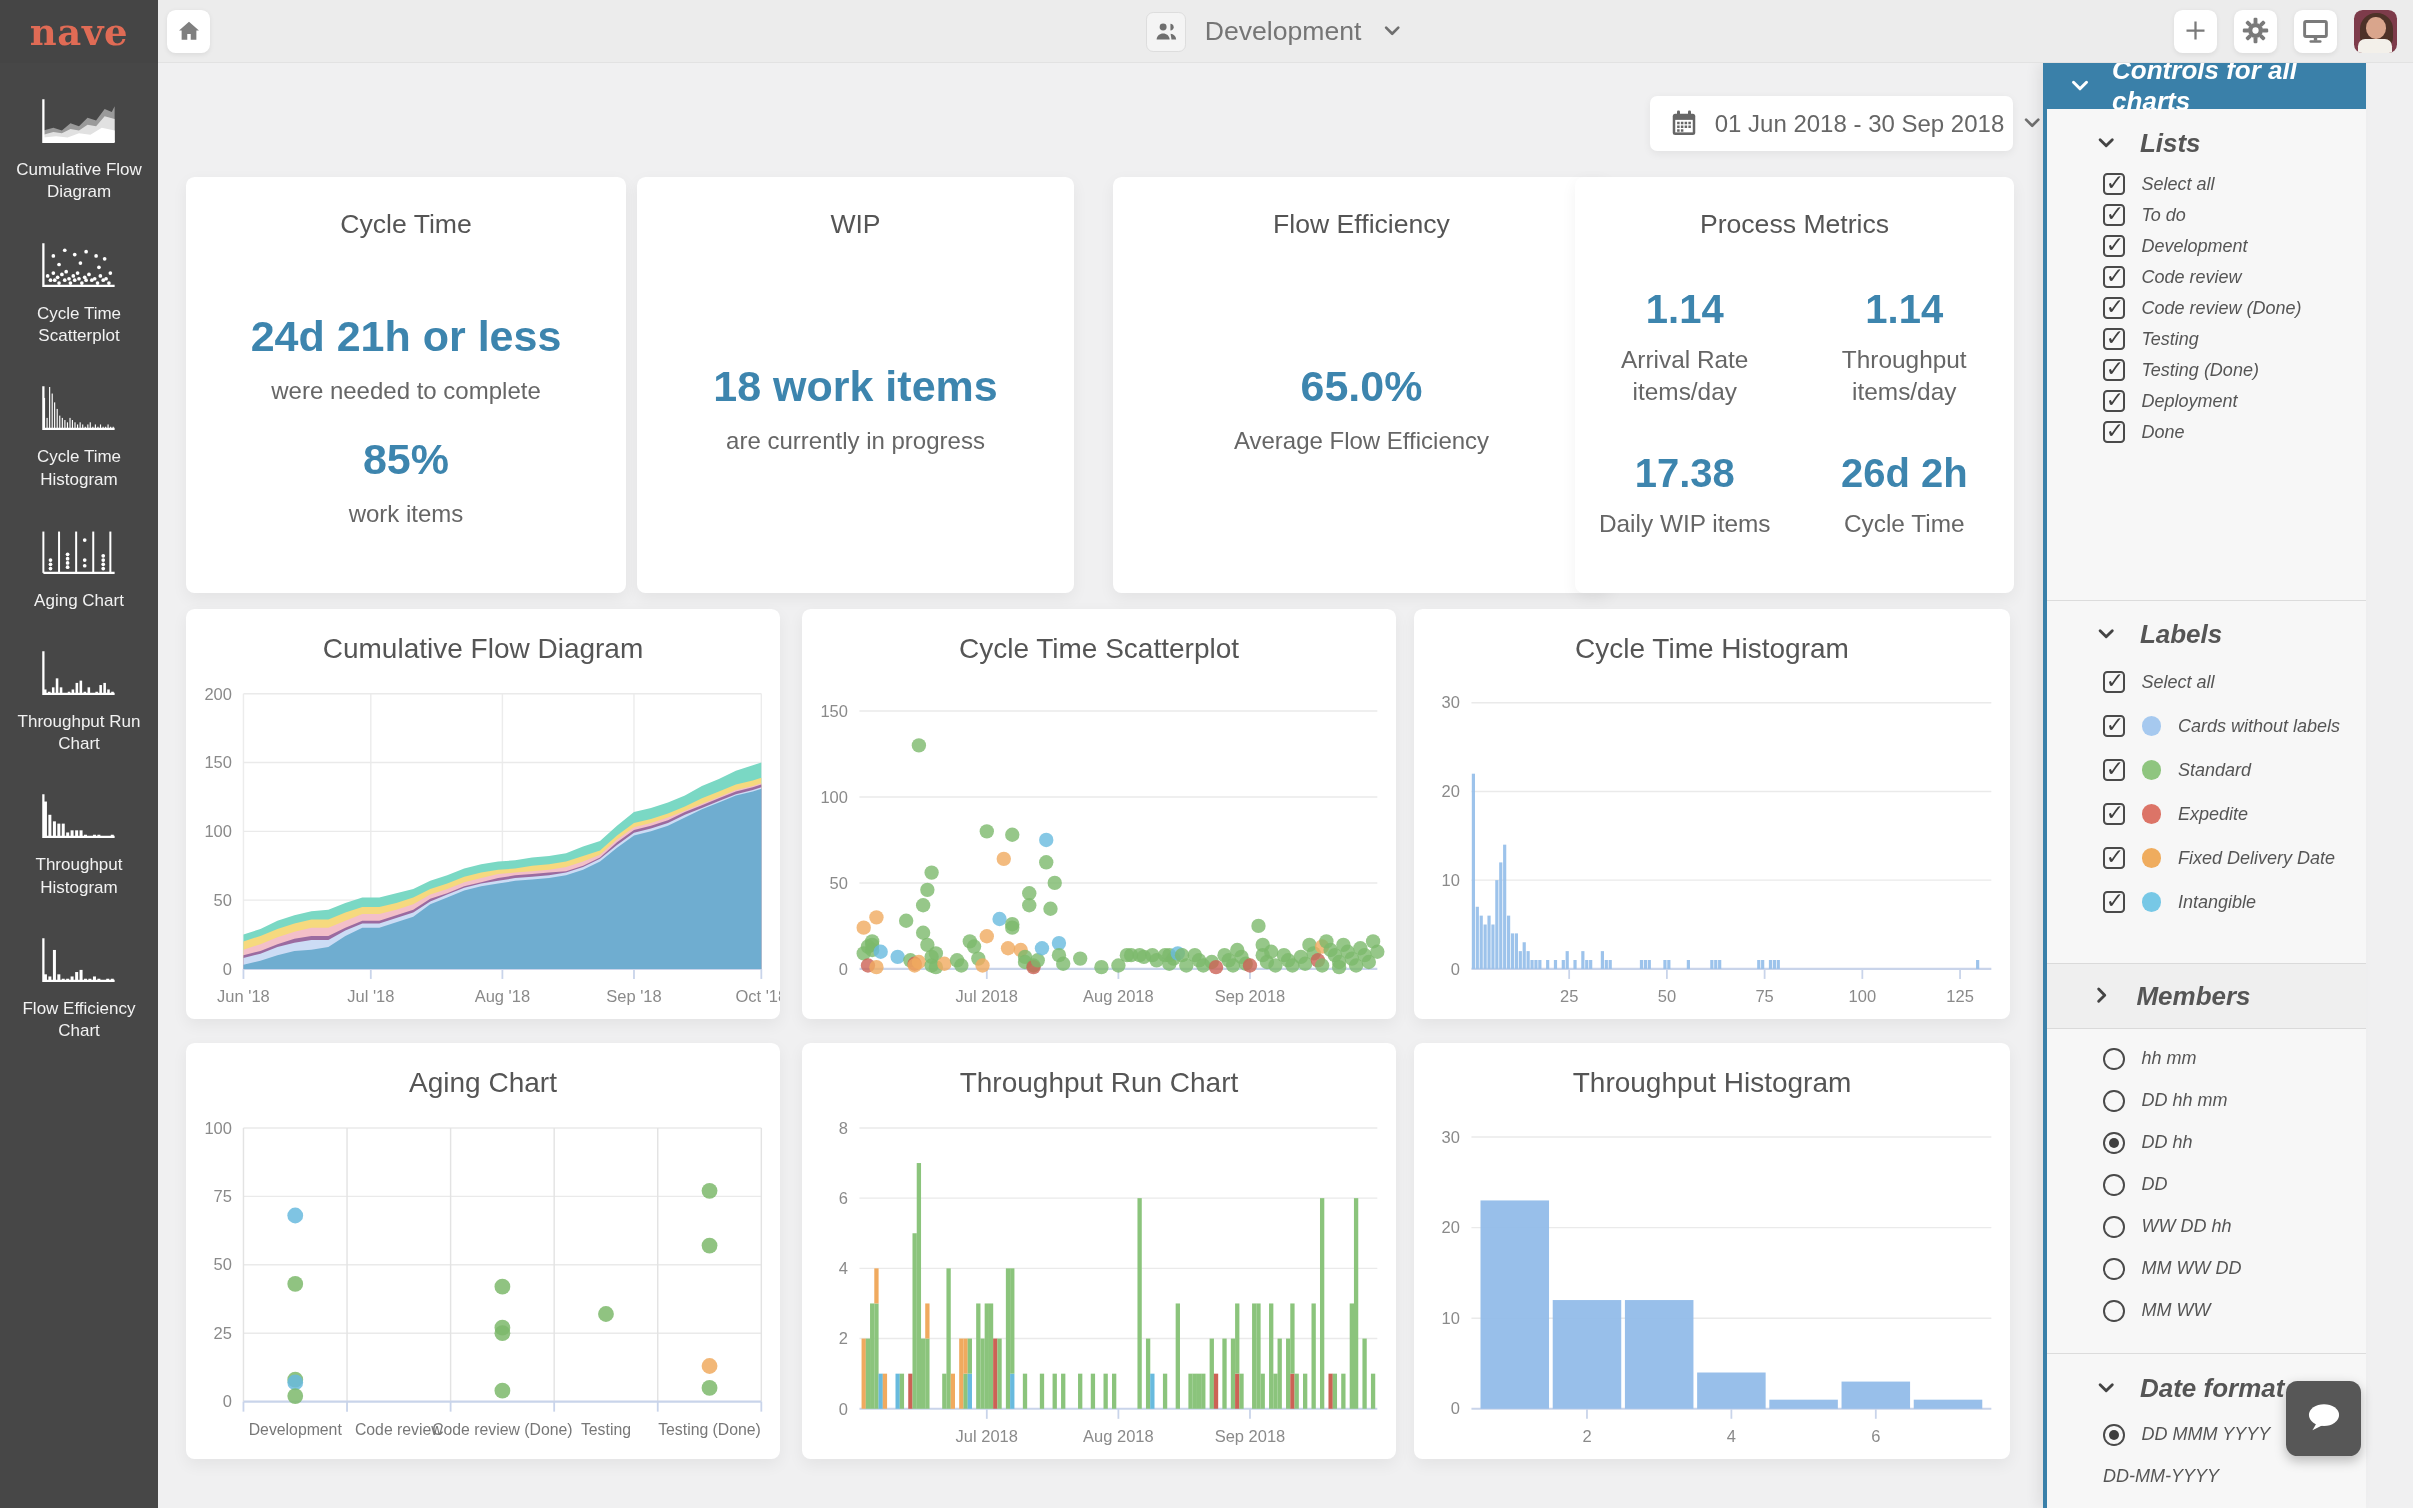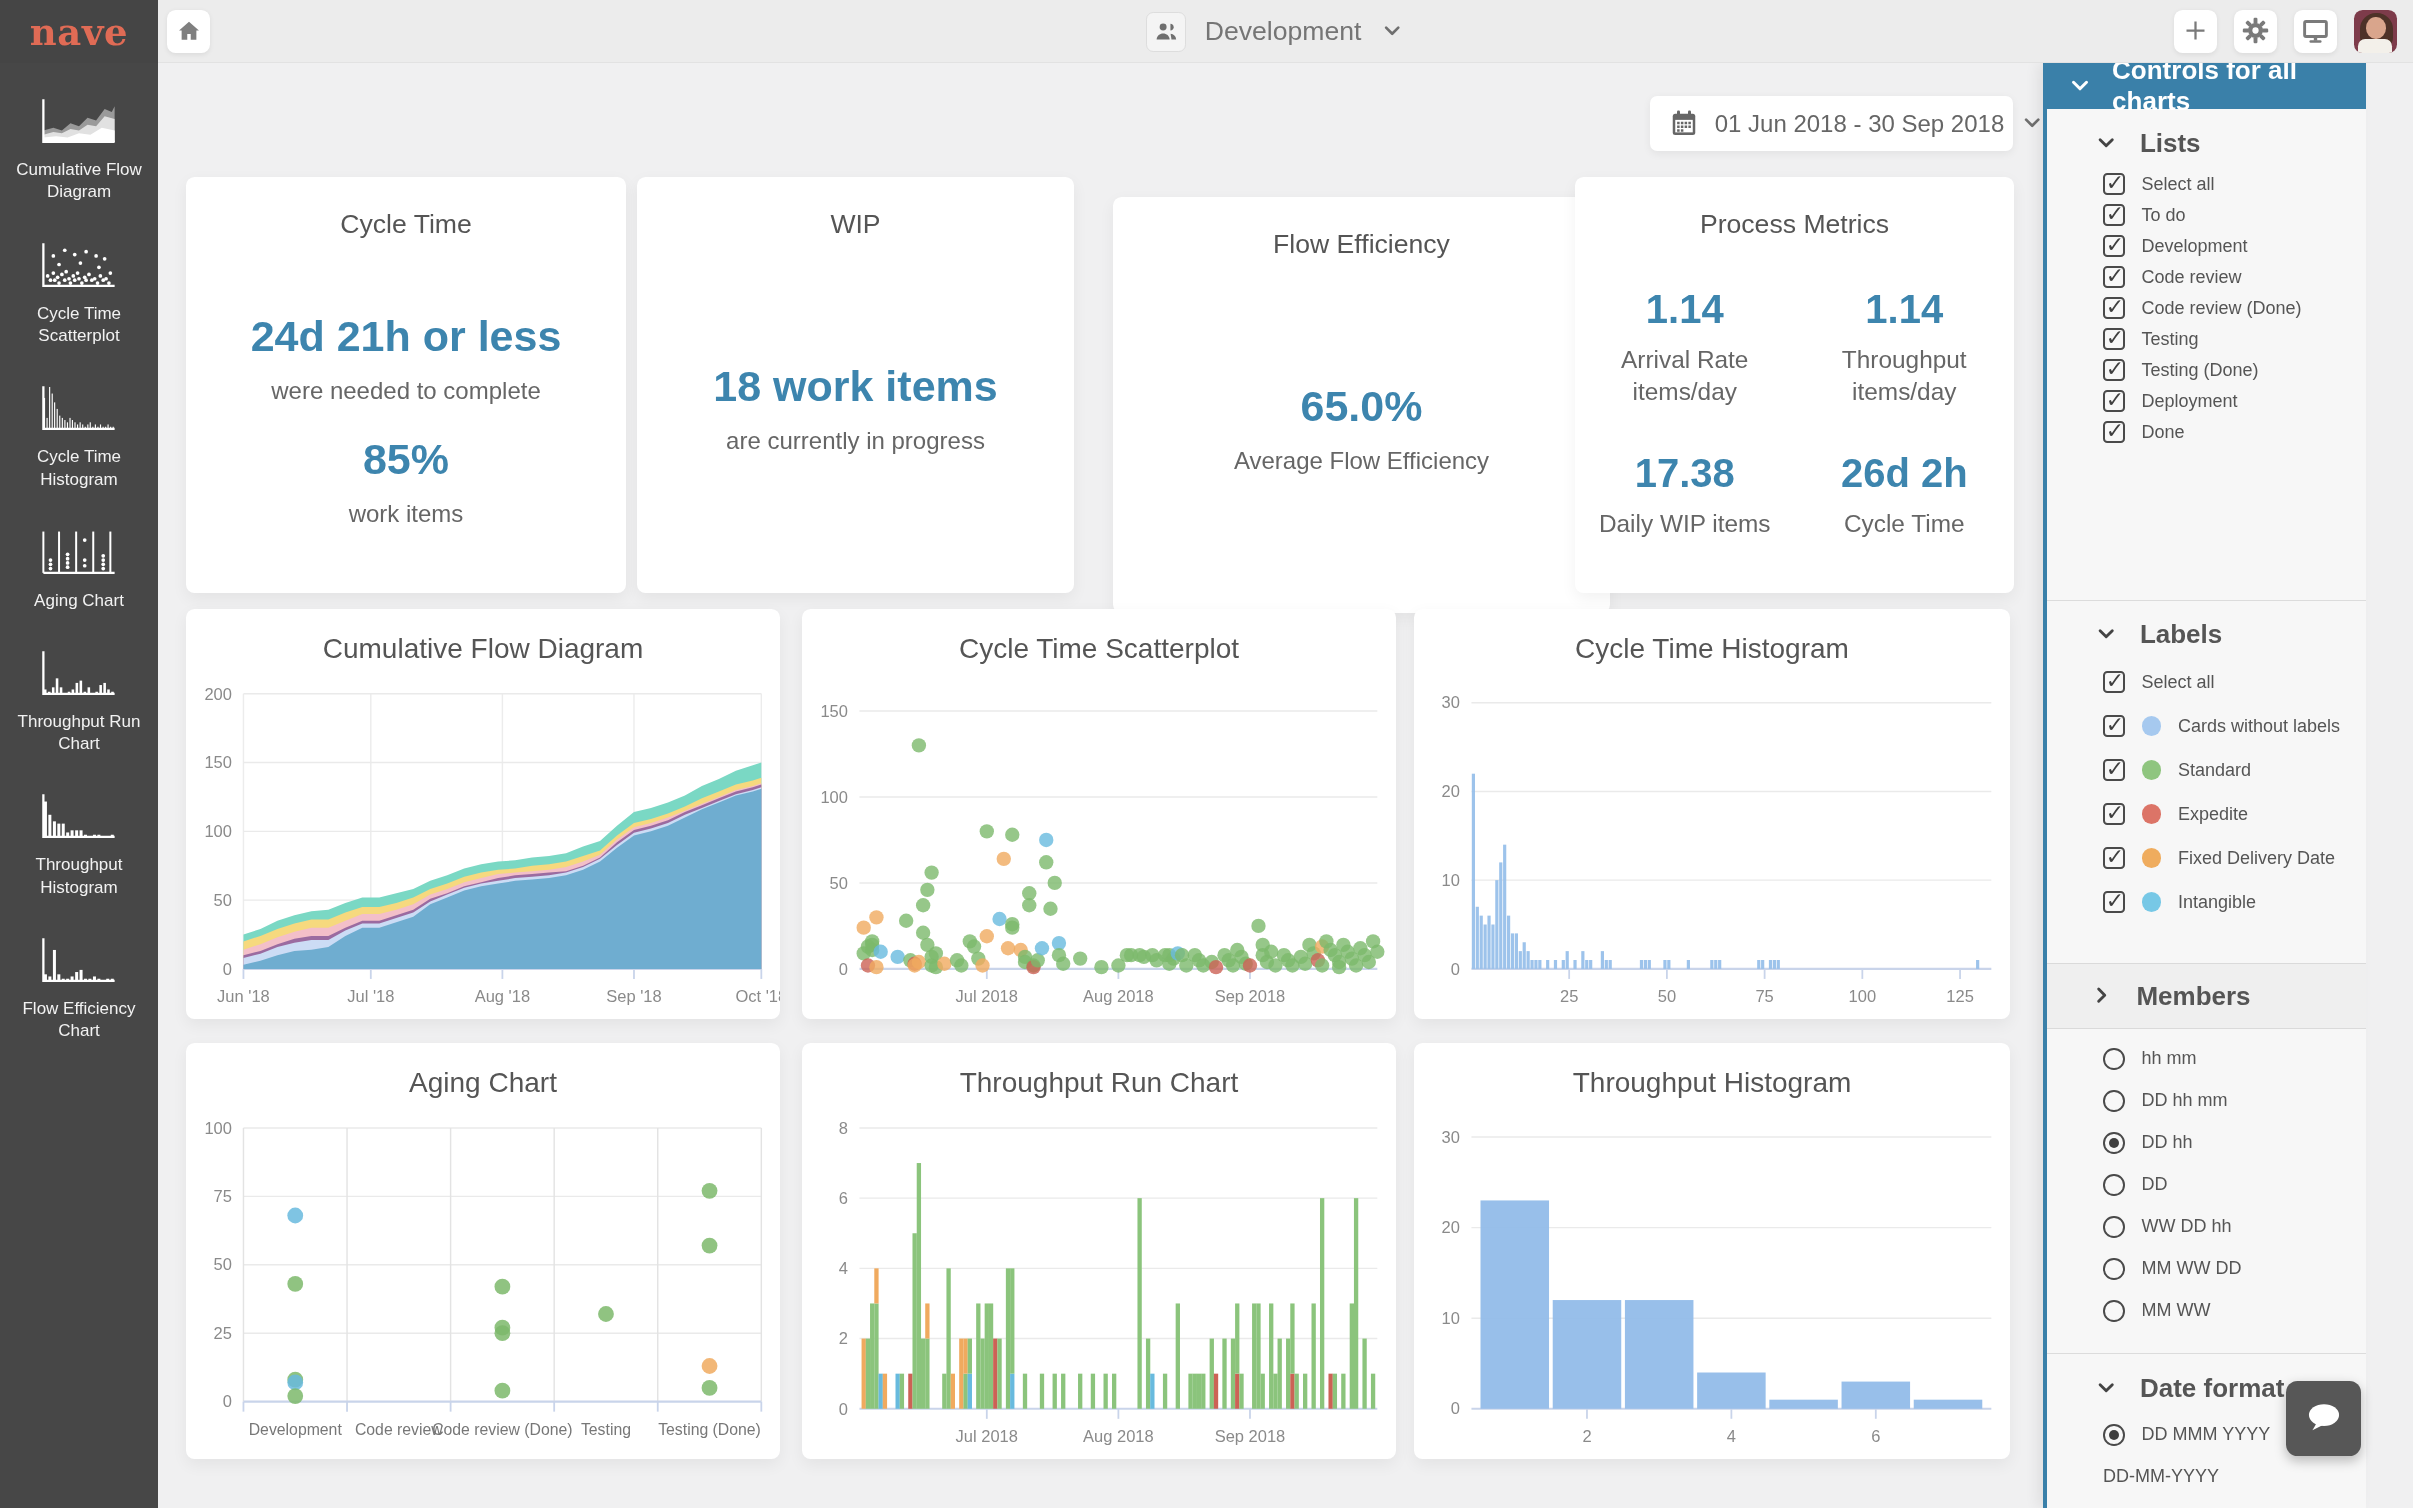--- a/index.html
+++ b/index.html
@@ -51,21 +51,21 @@
   .pm-val{font-size:40px;color:var(--accent);font-weight:bold;}
   .pm-lab{margin-top:11.5px;font-size:24.4px;color:#666;text-align:center;line-height:1.35;max-width:187px;}
 
   .chart-card .c-title{margin-top:24.4px;text-align:center;font-size:28px;color:#555;}
   .plot{position:absolute;left:0;top:66px;right:0;bottom:4.3px;}
   svg text.tick{font-family:"Liberation Sans","DejaVu Sans",sans-serif;font-size:23px;fill:var(--tick);}
   svg text.cat{font-family:"Liberation Sans","DejaVu Sans",sans-serif;font-size:22px;fill:#777;}
 
   
   .panel{position:absolute;left:2043px;top:63px;width:323px;height:1445px;background:#f7f7f7;
-    box-shadow:-5.7px 0 13px rgba(0,0,0,.07);overflow:hidden;}
+    box-shadow:-5.7px 0 13px rgba(0,0,0,.07);overflow:hidden;font-style:italic;}
   .panel:before{content:"";position:absolute;left:0;top:0;bottom:0;width:3.6px;background:var(--panel-blue);z-index:2;}
   .panel-header{height:46px;background:var(--panel-blue);display:flex;align-items:center;gap:18.7px;padding-left:24.4px;cursor:pointer;}
   .panel-header .ph-label{color:#fff;font-size:26px;font-weight:bold;}
   .p-section{padding-top:8.6px;}
   .sec-head{display:flex;align-items:center;gap:21.5px;padding:10px 0 10px 51px;cursor:pointer;}
   .sec-title{font-size:26px;font-weight:bold;color:#555;}
   .rows{padding-left:60px;display:flex;flex-direction:column;}
   .row{display:flex;align-items:center;gap:17px;color:#555;font-size:18px;cursor:pointer;}
   [data-key="lists"] .row{height:31px;}
   [data-key="lists"] .rows{padding-bottom:152px;}
@@ -382,21 +382,21 @@
   <div class="big m-big1">24d 21h or less</div>
   <div class="m-sub">were needed to complete</div>
   <div class="big m-big2">85%</div>
   <div class="m-sub">work items</div>
 </div>
 <div class="card metric-card" style="left:637px;top:177px;width:437px;height:416px;">
   <div class="m-title">WIP</div>
   <div class="big wip-big">18 work items</div>
   <div class="m-sub">are currently in progress</div>
 </div>
-<div class="card metric-card" style="left:1113px;top:177px;width:497px;height:416px;margin-top:20px;">
+<div class="card metric-card" style="left:1113px;top:177px;width:497px;height:416px;">
   <div class="m-title">Flow Efficiency</div>
   <div class="big wip-big">65.0%</div>
   <div class="m-sub">Average Flow Efficiency</div>
 </div>
 <div class="card metric-card" style="left:1575px;top:177px;width:439px;height:416px;">
   <div class="m-title">Process Metrics</div>
   <div class="pm-grid" id="pm-grid">
       <div class="pm-cell">
         <div class="pm-val">1.14</div>
         <div class="pm-lab">Arrival Rate items/day</div>

